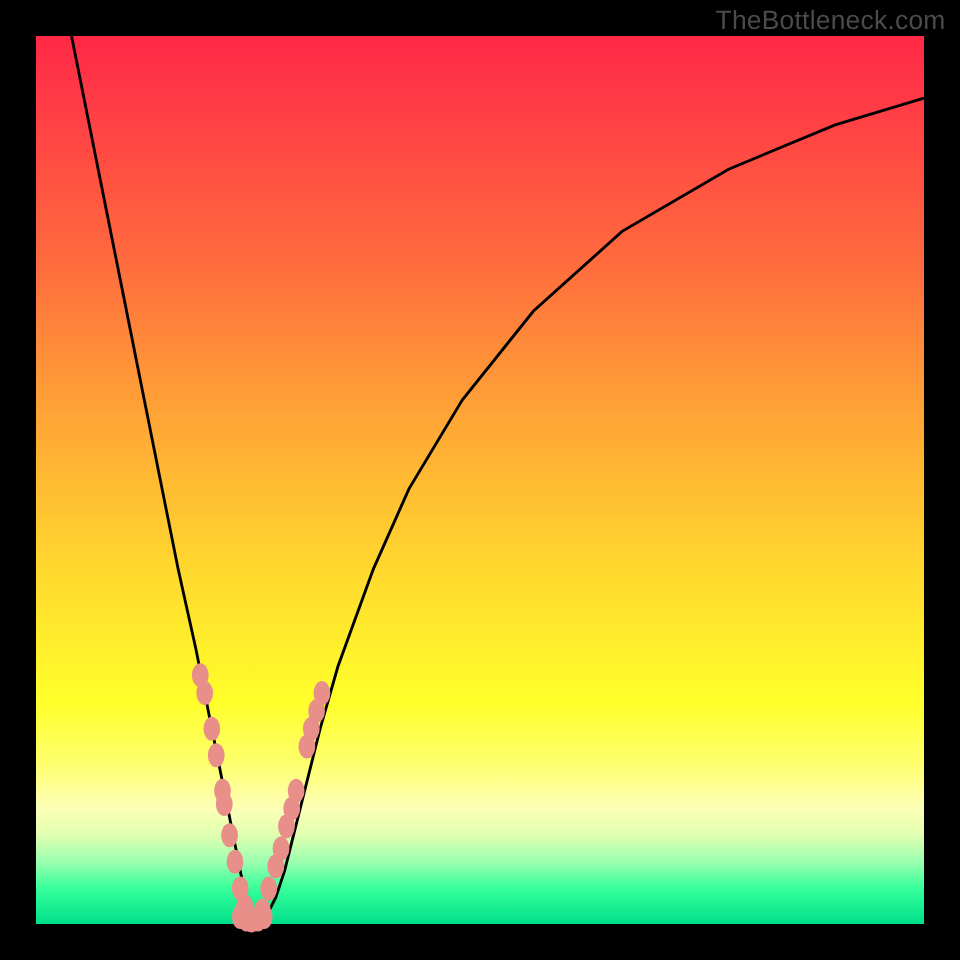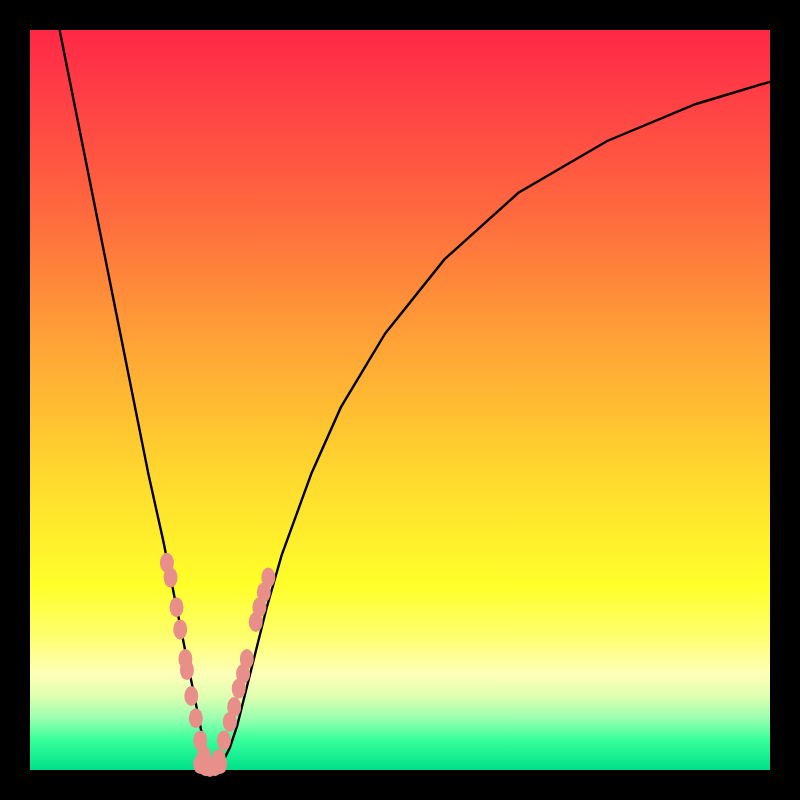--- a/index.html
+++ b/index.html
@@ -75,13 +75,14 @@
           <ellipse cx="233.8" cy="562.4" rx="7" ry="10" fill="#e88f8a" stroke="#d87b76" stroke-width="0"></ellipse>
           <ellipse cx="238.3" cy="547.6" rx="7" ry="10" fill="#e88f8a" stroke="#d87b76" stroke-width="0"></ellipse>
           <ellipse cx="170.2" cy="734.1" rx="7" ry="10" fill="#e88f8a" stroke="#d87b76" stroke-width="0"></ellipse>
           <ellipse cx="175.4" cy="736.3" rx="7" ry="10" fill="#e88f8a" stroke="#d87b76" stroke-width="0"></ellipse>
           <ellipse cx="179.8" cy="737.0" rx="7" ry="10" fill="#e88f8a" stroke="#d87b76" stroke-width="0"></ellipse>
           <ellipse cx="185.0" cy="736.3" rx="7" ry="10" fill="#e88f8a" stroke="#d87b76" stroke-width="0"></ellipse>
           <ellipse cx="190.2" cy="734.1" rx="7" ry="10" fill="#e88f8a" stroke="#d87b76" stroke-width="0"></ellipse>
         </g>
     </svg>
   </div>
+  <div class="watermark" data-bind="watermark.text">TheBottleneck.com</div>
 </div>
 
 </body></html>

